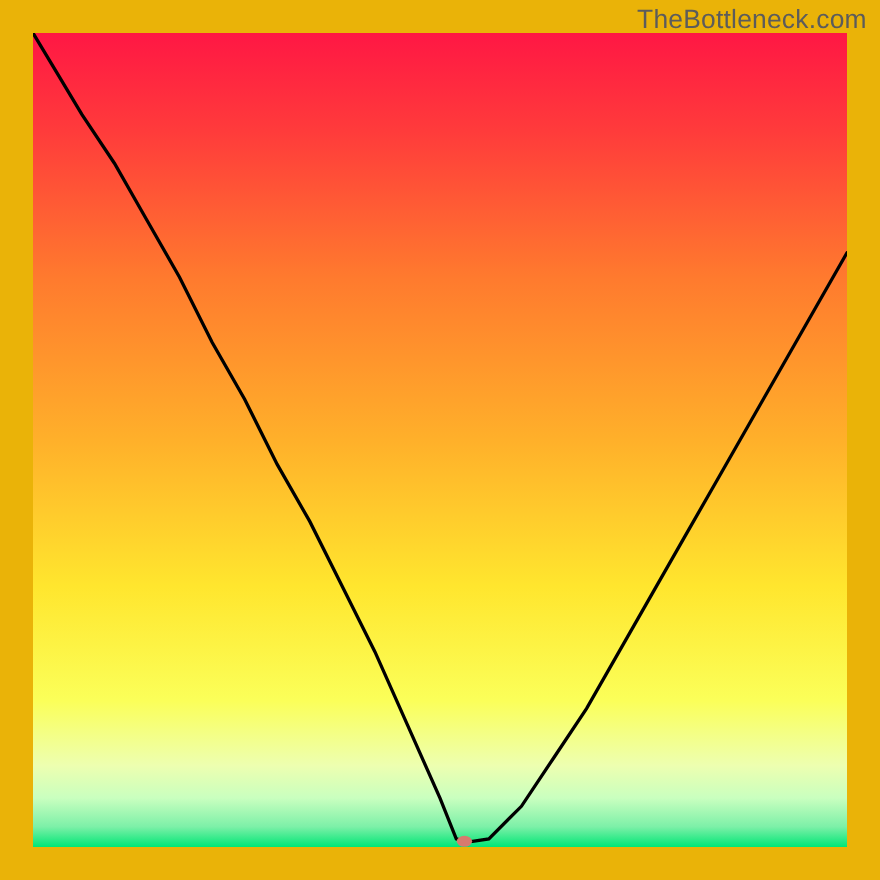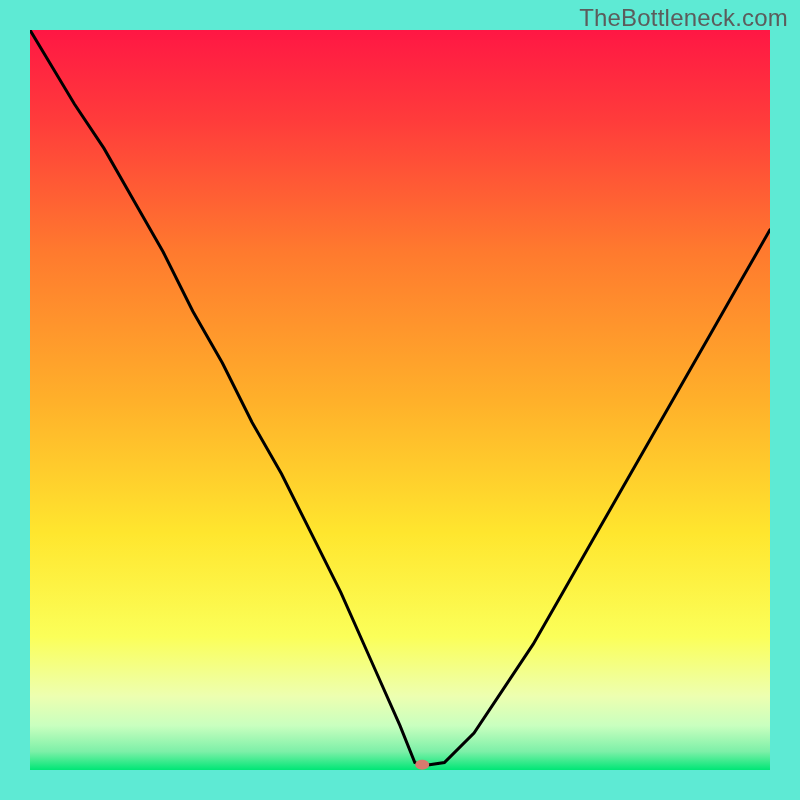--- a/index.html
+++ b/index.html
@@ -8,21 +8,21 @@
     width: 800px;
     height: 800px;
     background: #000;
     font-family: Arial, Helvetica, sans-serif;
     overflow: hidden;
   }
   .frame {
     position: relative;
     width: 800px;
     height: 800px;
-    background: #5eead4;
+    background: #eab308;
   }
   .plot {
     position: absolute;
     left: 30px;
     top: 30px;
     width: 740px;
     height: 740px;
   }
   .watermark {
     position: absolute;

